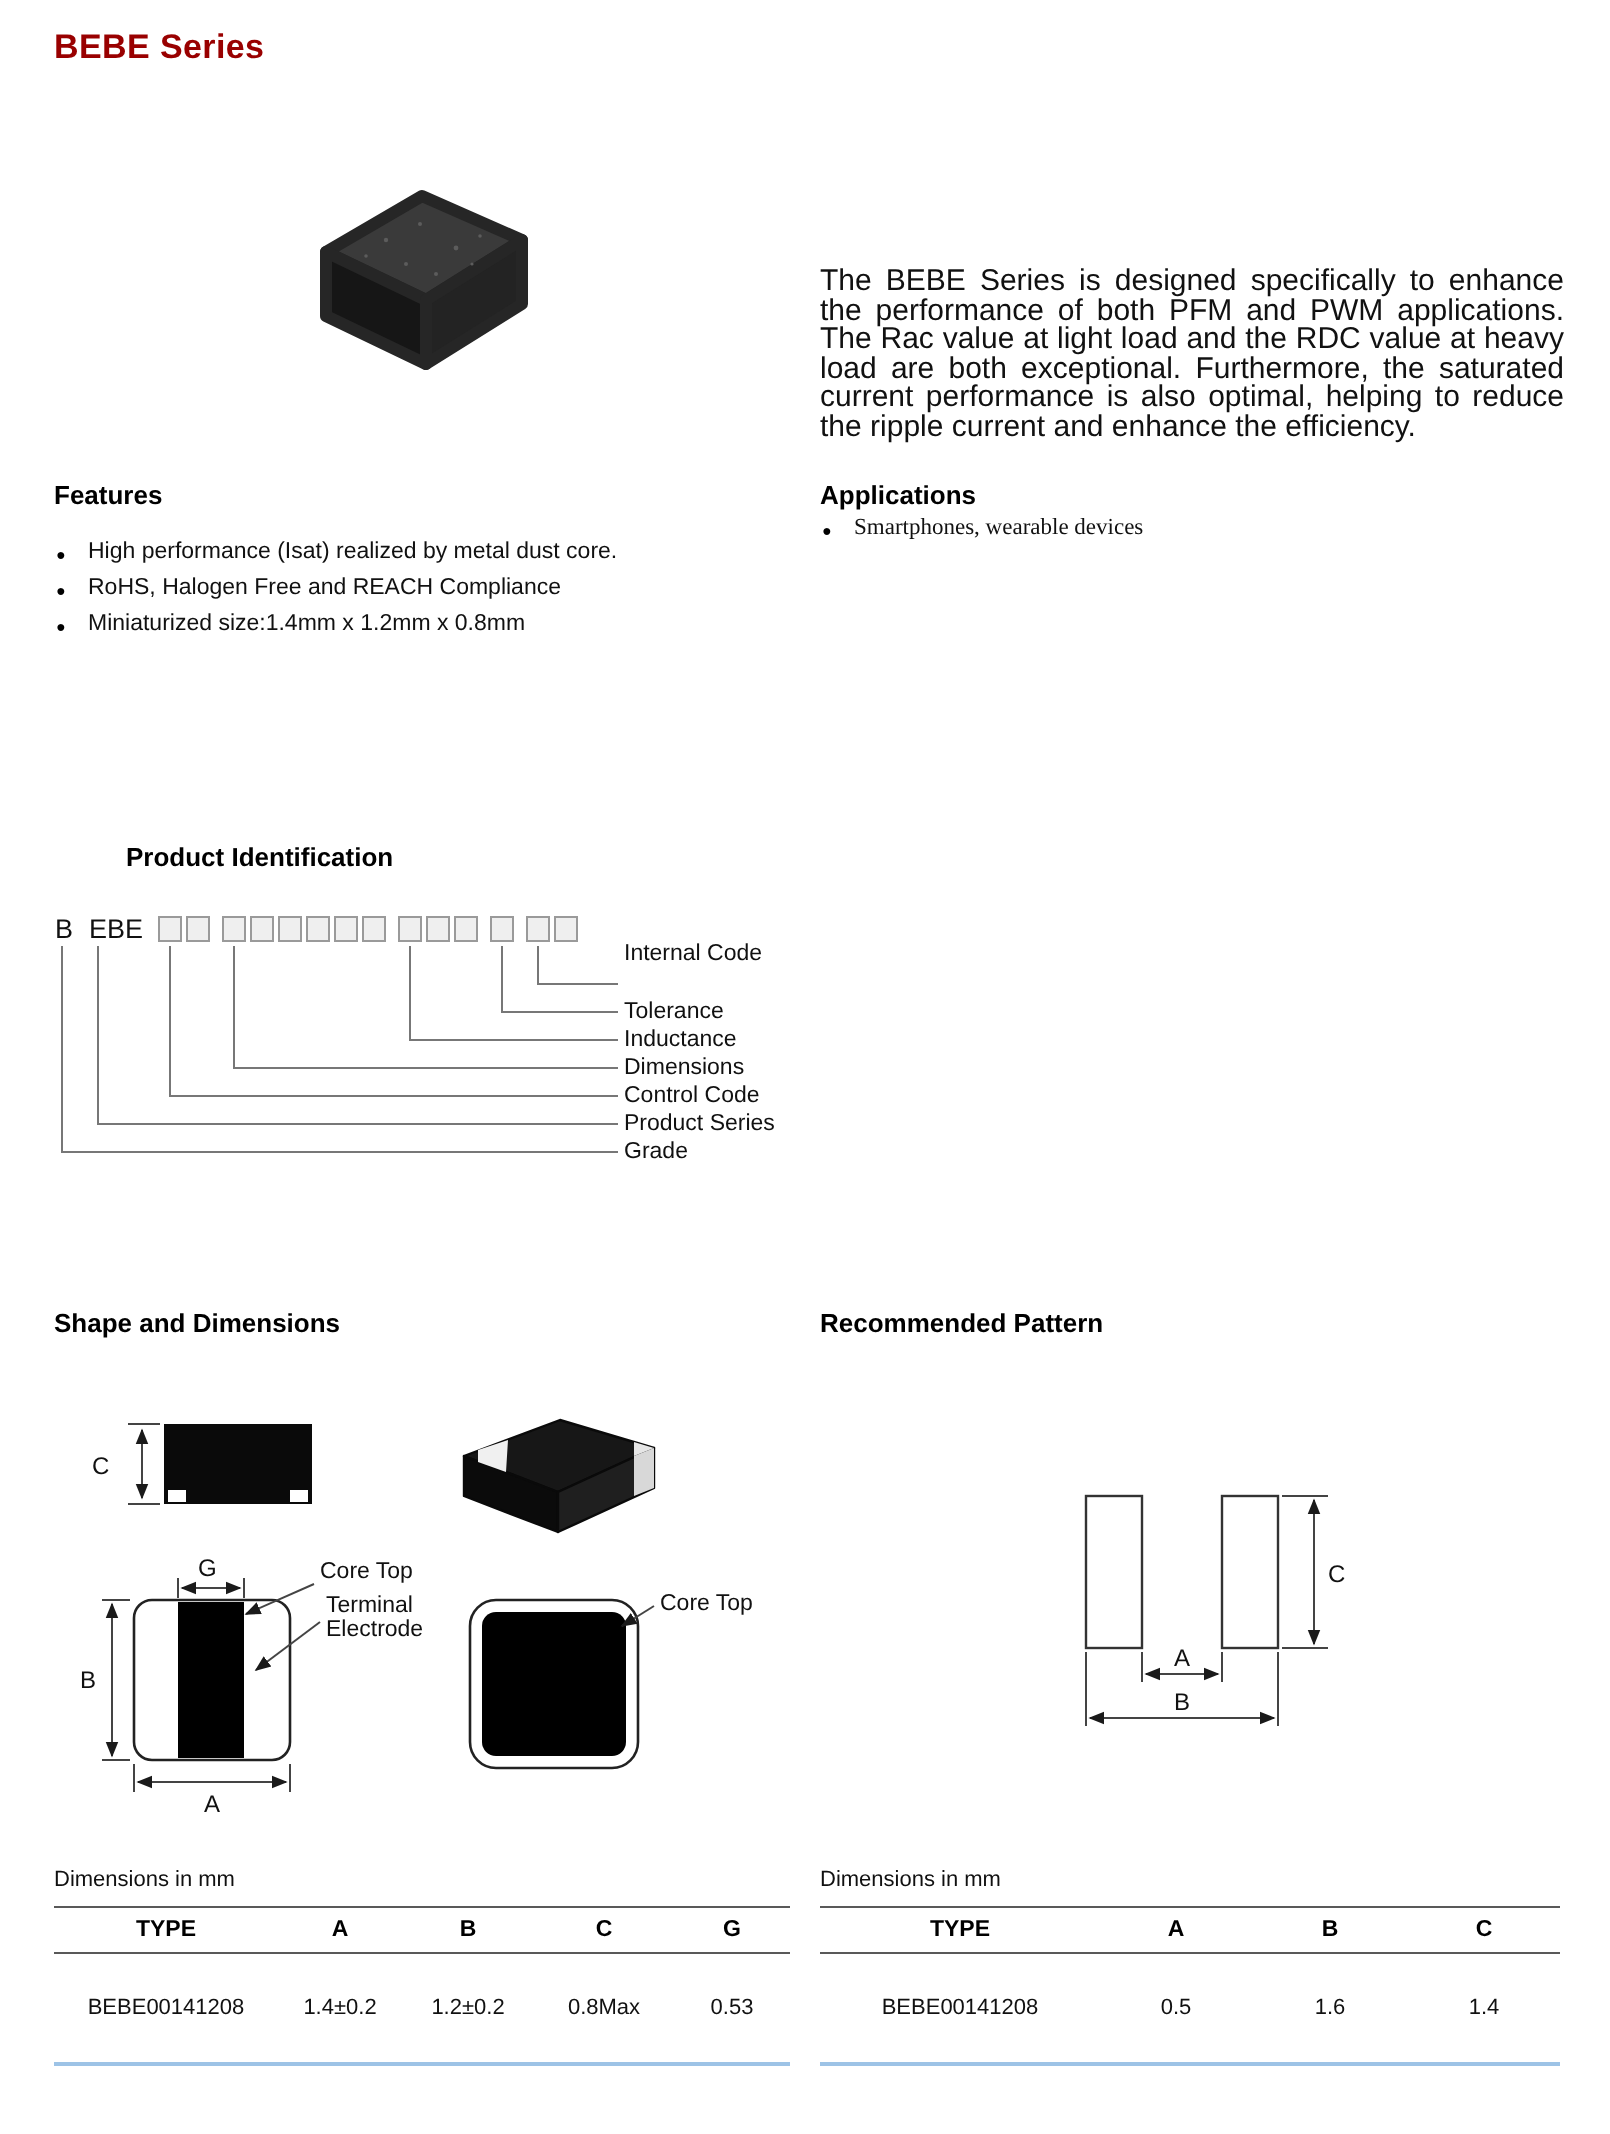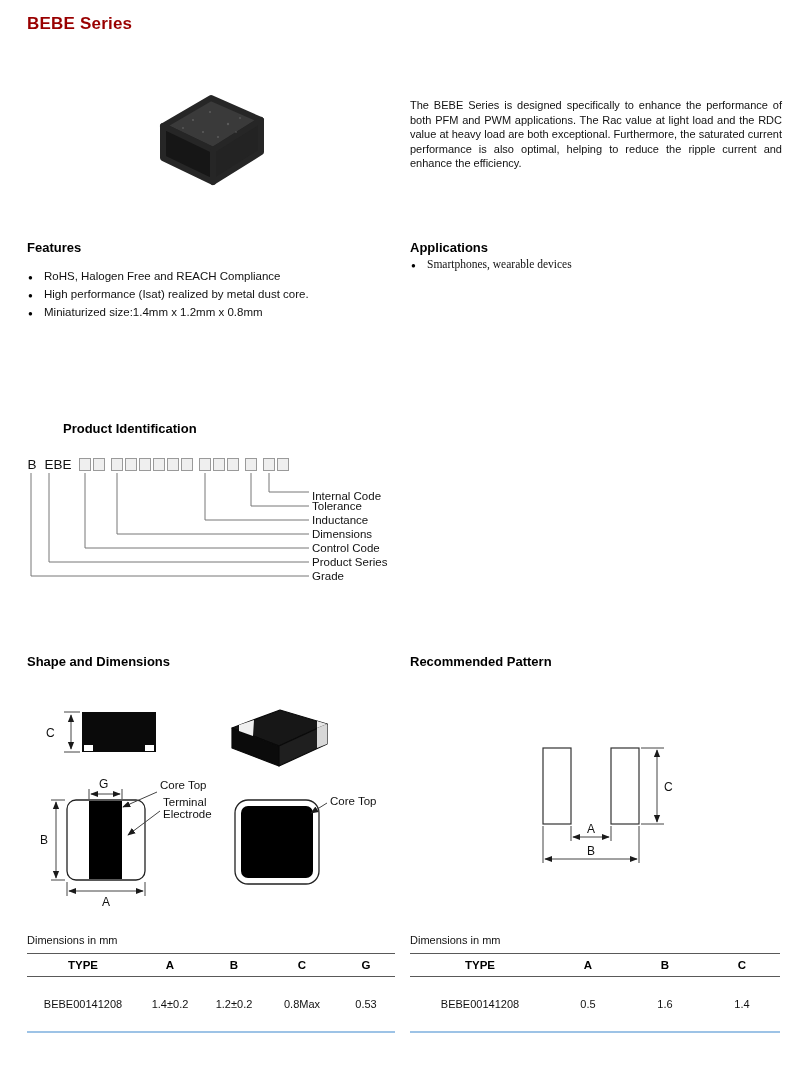--- a/index.html
+++ b/index.html
@@ -5,21 +5,21 @@
   * { margin:0; padding:0; box-sizing:border-box; }
   html,body { background:#ffffff; }
   .page {
     position:relative; width:805px; height:1033px; margin:0 auto;
     background:#ffffff; color:#000;
     font-family:"Liberation Sans", sans-serif; overflow:hidden;
   }
   .abs { position:absolute; }
   .title { font-size:17px; font-weight:bold; color:#990000; letter-spacing:0.2px; }
   .h2 { font-size:13px; font-weight:bold; color:#000; }
-  .desc { font-size:11px; line-height:14.6px; text-align:justify; color:#111; }
+  .desc { font-size:15px; line-height:14.6px; text-align:justify; color:#111;margin-top:36px; }
   .bullets { list-style:none; }
   .bullets li { position:relative; padding-left:17px; margin-bottom:4px; font-size:11.5px; line-height:14px; color:#111; }
   .bullets li::before { content:"●"; position:absolute; left:1px; top:2px; font-size:8px; color:#000; }
 
   
   .pid { width:400px; height:135px; }
   .code-row { position:absolute; left:0; top:0; display:flex; align-items:center; gap:6px; height:15px; }
   .code-text { font-size:13.5px; color:#111; text-align:center; }
   .code-text.b { width:10px; }
   .code-text.ebe { width:30px; }
@@ -66,22 +66,22 @@
         <circle cx="35" cy="46" r="0.9"></circle>
       <circle cx="70" cy="55" r="1"></circle>
         <circle cx="88" cy="50" r="0.8"></circle>
     </g>
   </svg>
 
   <div class="abs desc" style="left:410px; top:98px; width:372px;">The BEBE Series is designed specifically to enhance the performance of both PFM and PWM applications. The Rac value at light load and the RDC value at heavy load are both exceptional. Furthermore, the saturated current performance is also optimal, helping to reduce the ripple current and enhance the efficiency.</div>
 
   <div class="abs h2" style="left:27px; top:240px;">Features</div>
   <ul class="abs bullets" style="left:27px; top:269px; width:370px;">
+    <li>High performance (Isat) realized by metal dust core.</li>
     <li>RoHS, Halogen Free and REACH Compliance</li>
-    <li>High performance (Isat) realized by metal dust core.</li>
     <li>Miniaturized size:1.4mm x 1.2mm x 0.8mm</li>
   </ul>
 
   <div class="abs h2" style="left:410px; top:240px;">Applications</div>
   <ul class="abs bullets" style="left:410px; top:257px; width:370px;font-family:Liberation Serif, serif;">
     <li>Smartphones, wearable devices</li>
   </ul>
 
   <div class="abs h2" style="left:27px; top:421px;padding-left:36px;">Product Identification</div>
 
@@ -118,21 +118,21 @@
           <span class="box"></span>
         </span>
       <span class="boxes">
           <span class="box"></span>
         </span>
       <span class="boxes">
           <span class="box"></span>
           <span class="box"></span>
         </span>
     </div>
-    <div class="pid-label" style="top:32px;text-align:center;">Internal Code</div>
+    <div class="pid-label" style="top:13px;text-align:center;">Internal Code</div>
     <div class="pid-label" style="top:42px;">Tolerance</div>
     <div class="pid-label" style="top:56px;">Inductance</div>
     <div class="pid-label" style="top:70px;">Dimensions</div>
     <div class="pid-label" style="top:84px;">Control Code</div>
     <div class="pid-label" style="top:98px;">Product Series</div>
     <div class="pid-label" style="top:112px;">Grade</div>
   </div>
 
   <div class="abs h2" style="left:27px; top:654px;">Shape and Dimensions</div>
   <div class="abs h2" style="left:410px; top:654px;">Recommended Pattern</div>

